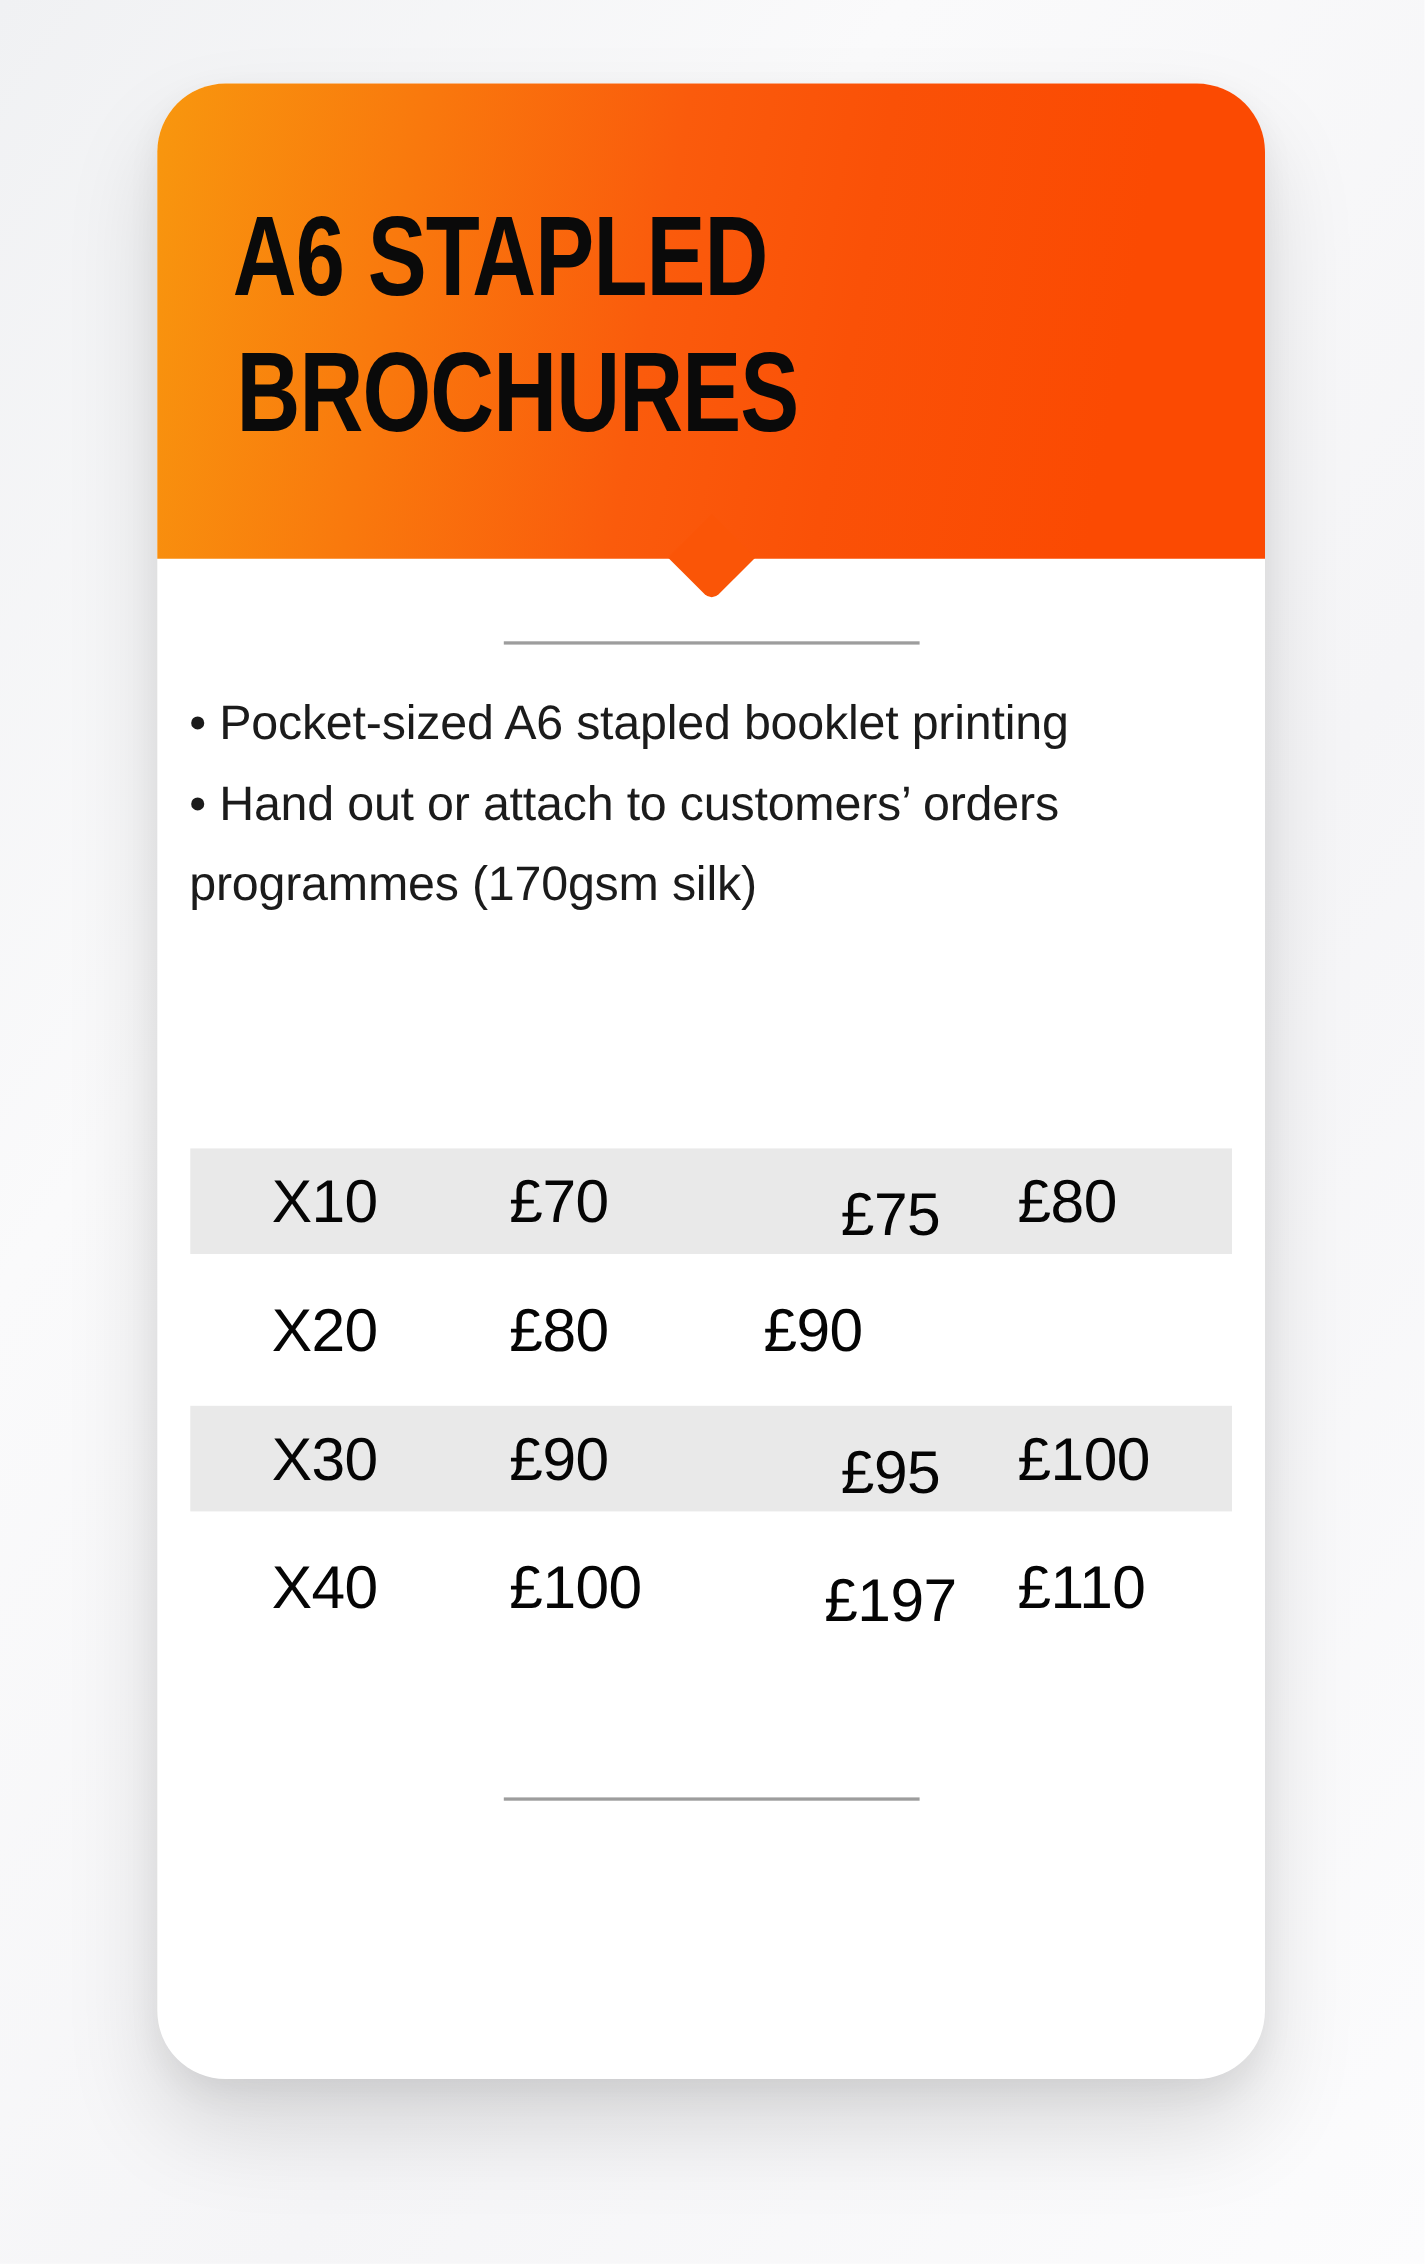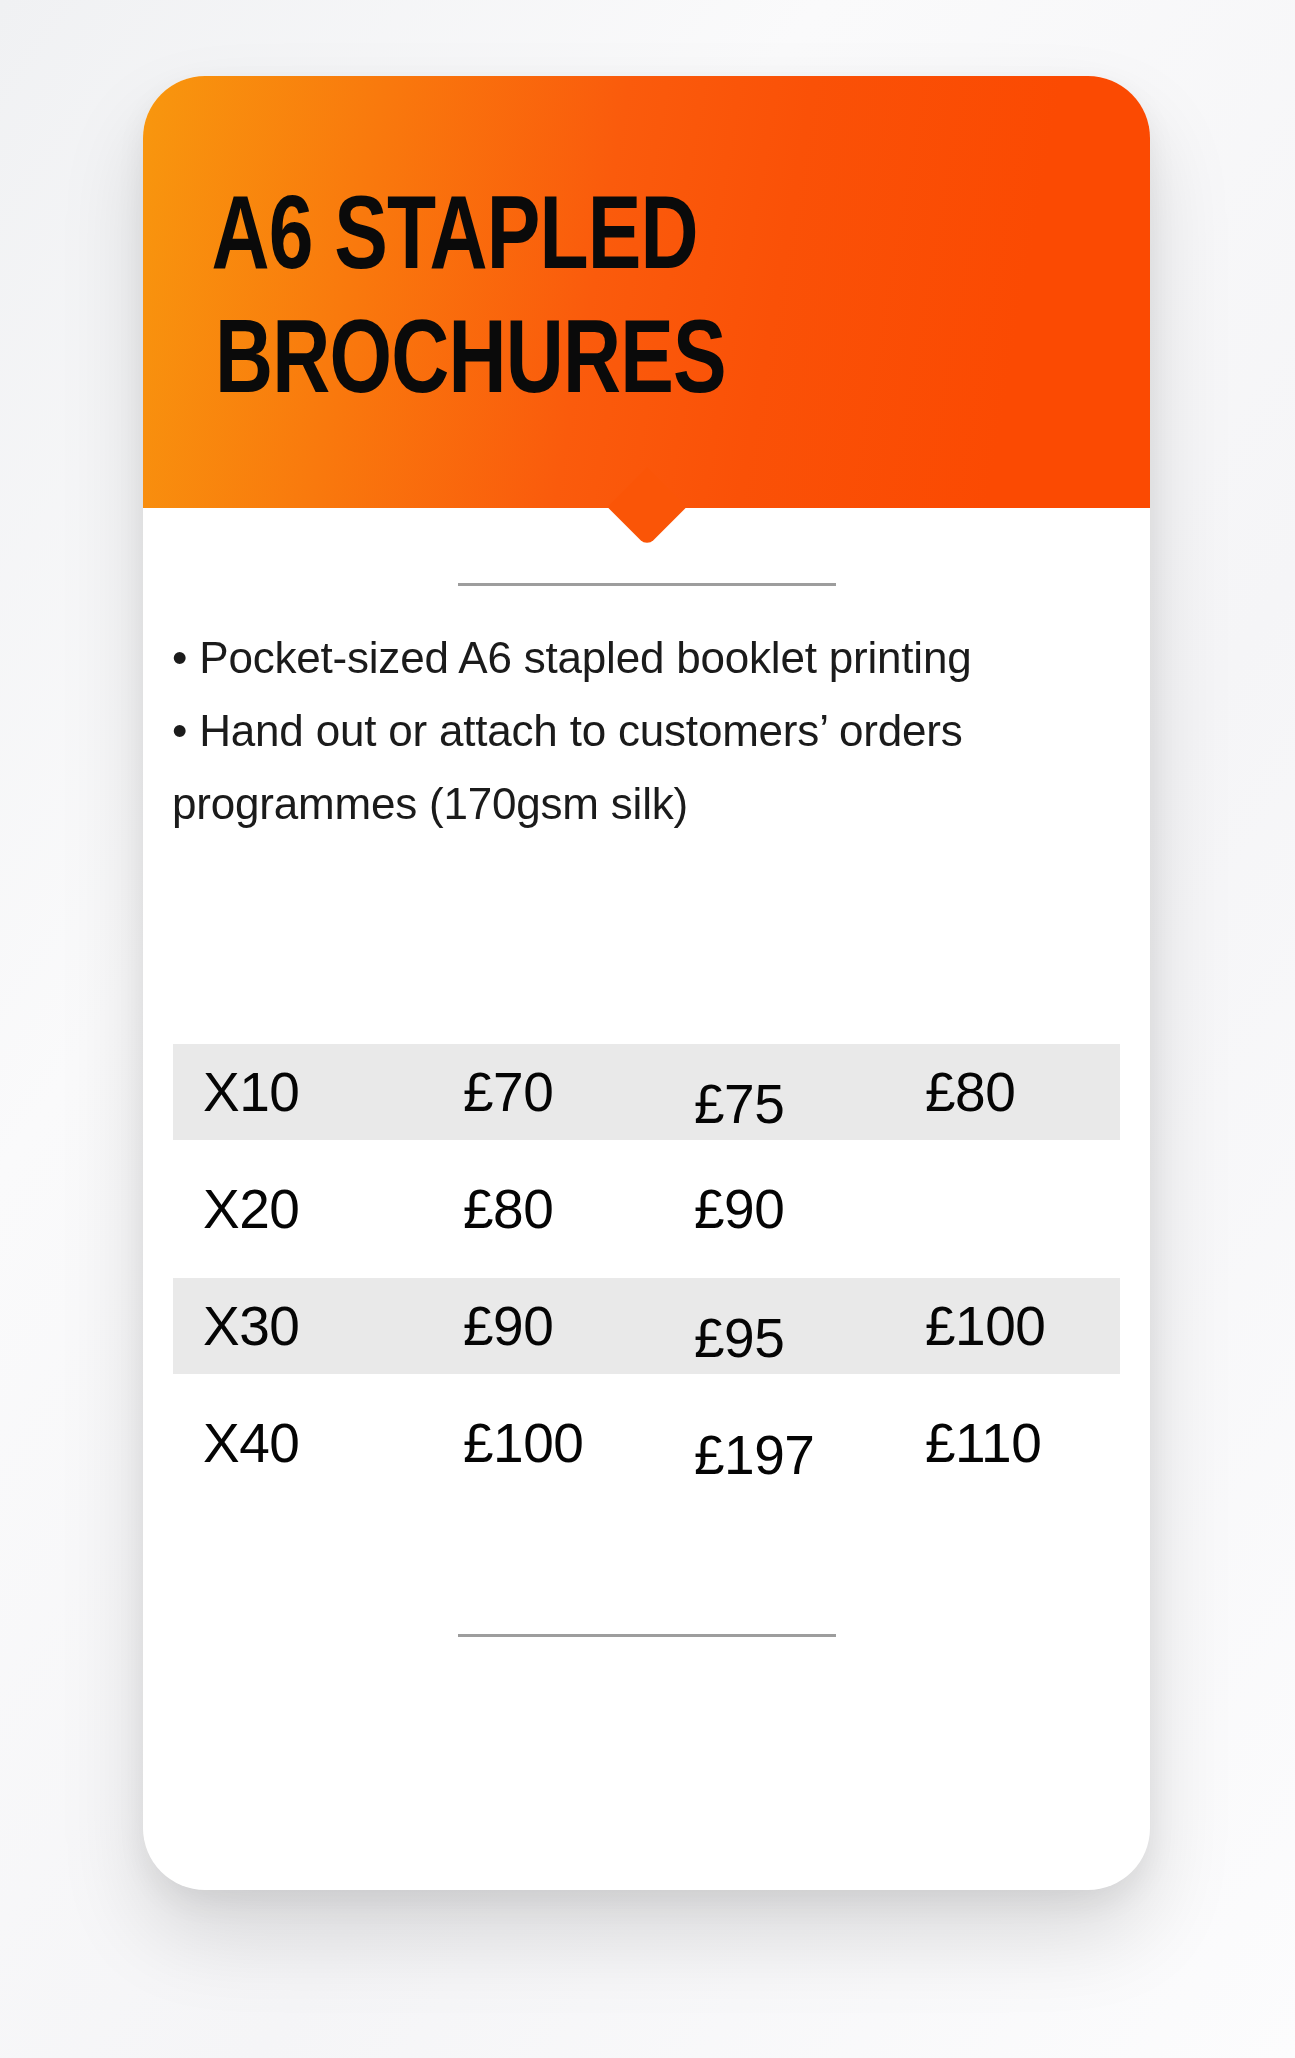--- a/index.html
+++ b/index.html
@@ -51,22 +51,22 @@
     display:grid;grid-template-columns:290px 231px 231px 1fr;
     align-items:center;
   }
   .thead{height:60px;}
   .thead .label{font-size:42px;color:#151515;letter-spacing:-0.5px;}
   .thead .pp{font-size:54px;color:#0d0d0d;letter-spacing:-0.5px;}
   .drow{height:96px;}
   .drow.gap{height:138px;}
   .drow.shaded{background:#e9e9e9;}
   .drow .cell{font-size:55px;color:#050505;letter-spacing:-0.5px;}
-  .drow .c0{padding-left:30px;}
-  .drow .c2{transform:translateY(12px);}
+  .drow .c0{padding-left:30px;margin-left:44px;}
+  .drow .c2{transform:translateY(12px);text-align:center;}
 </style>
 </head>
 <body>
 
 <div class="card">
 
   <div class="header">
     <div class="title-line">A6 STAPLED</div>
     <div class="title-line">BROCHURES</div>
     <div class="notch"></div>

